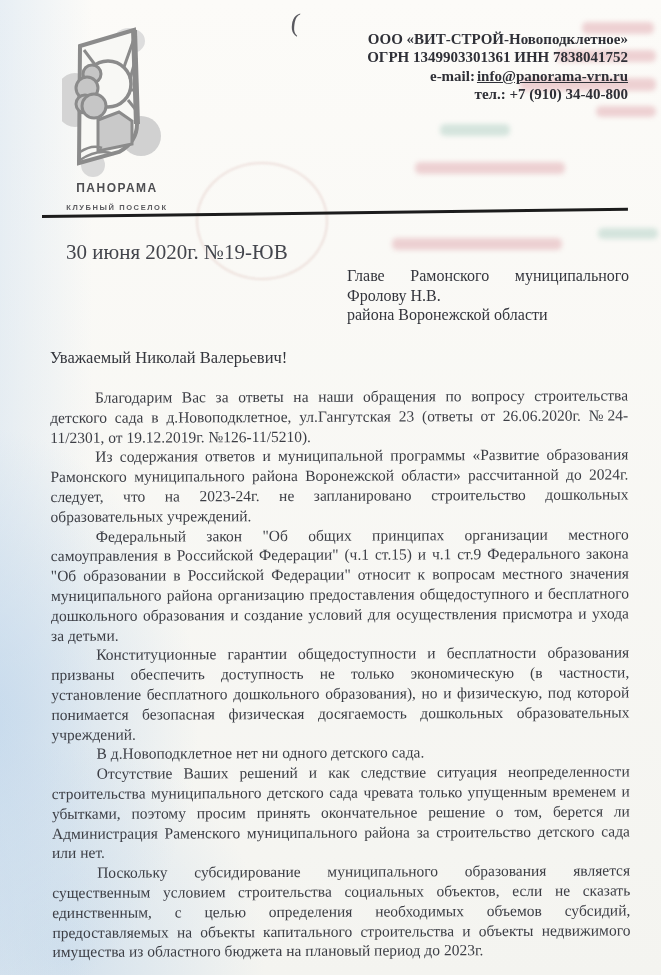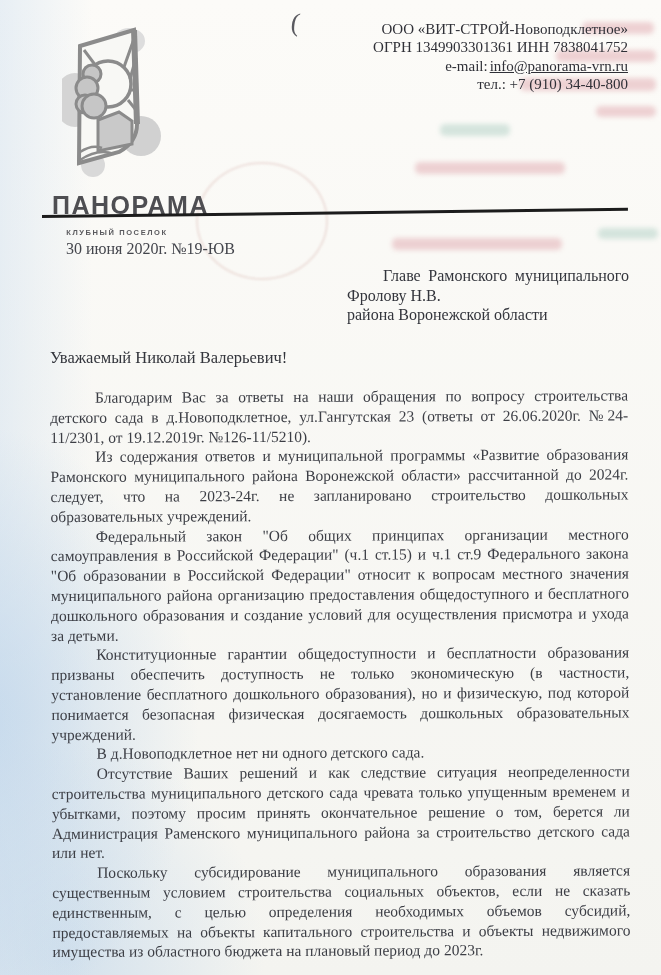--- a/index.html
+++ b/index.html
@@ -8,48 +8,48 @@
     font-family:"Liberation Serif","DejaVu Serif",serif;
     color:#3c3e45;
     background:
       linear-gradient(90deg, rgba(198,218,238,.38), rgba(198,218,238,0) 14%),
       radial-gradient(46% 42% at -3% 74%, rgba(183,209,234,.75), rgba(183,209,234,0) 72%),
       radial-gradient(40% 30% at 10% 98%, rgba(183,209,234,.55), rgba(183,209,234,0) 75%),
       linear-gradient(#fcfbf8,#f4f4f0);
   }
   
   .letterhead{
-    position:absolute;top:20px;right:33px;width:360px;
-    text-align:right;font-weight:normal;font-size:15px;line-height:18.4px;
+    position:absolute;top:30px;right:33px;width:360px;
+    text-align:right;font-weight:bold;font-size:15px;line-height:18.4px;
     color:#2f3037;
   }
   .letterhead .underlined{text-decoration:underline;color:#2f3037;}
   .letterhead .lbl{margin-right:2px;}
   
   .logo{position:absolute;left:52px;top:24px;width:130px;}
   .emblem{display:block;margin-left:10px;}
   .logo-title{
     font-family:"Liberation Sans","DejaVu Sans",sans-serif;
-    font-weight:bold;font-size:25px;letter-spacing:1.5px;color:#4e4e52;
-    text-align:center;margin-top:12px;
+    font-weight:bold;font-size:12px;letter-spacing:1.5px;color:#4e4e52;
+    text-align:center;margin-top:2px;
   }
   .logo-subtitle{
     font-family:"Liberation Sans","DejaVu Sans",sans-serif;
     font-weight:bold;font-size:7.5px;letter-spacing:1.6px;color:#5a5a5e;
     text-align:center;margin-top:8px;
   }
   
   .divider{
     position:absolute;left:42px;top:215px;width:586px;height:3px;
     background:#1c1c1c;transform:rotate(-0.7deg);transform-origin:left center;
   }
   
-  .reference{position:absolute;left:66px;top:240px;font-size:16px;color:#43454c;}
+  .reference{position:absolute;left:66px;top:240px;font-size:21px;color:#43454c;}
   .addressee{position:absolute;left:347px;top:266px;width:282px;font-size:16px;line-height:19.5px;color:#33353c;}
-  .addressee .jline{text-align:justify;text-align-last:justify;margin-left:36px;}
+  .addressee .jline{text-align:justify;text-align-last:justify;}
   .salutation{position:absolute;left:50px;top:348px;width:578px;font-size:16.5px;color:#33353c;}
   
   .body-text{
     position:absolute;left:50px;top:388px;width:578px;
     font-size:15.5px;line-height:19.8px;text-align:justify;
     transform:rotate(-0.25deg);transform-origin:top left;
     color:#3c3e45;
   }
   .body-text p{margin:0;text-indent:45px;}
   

